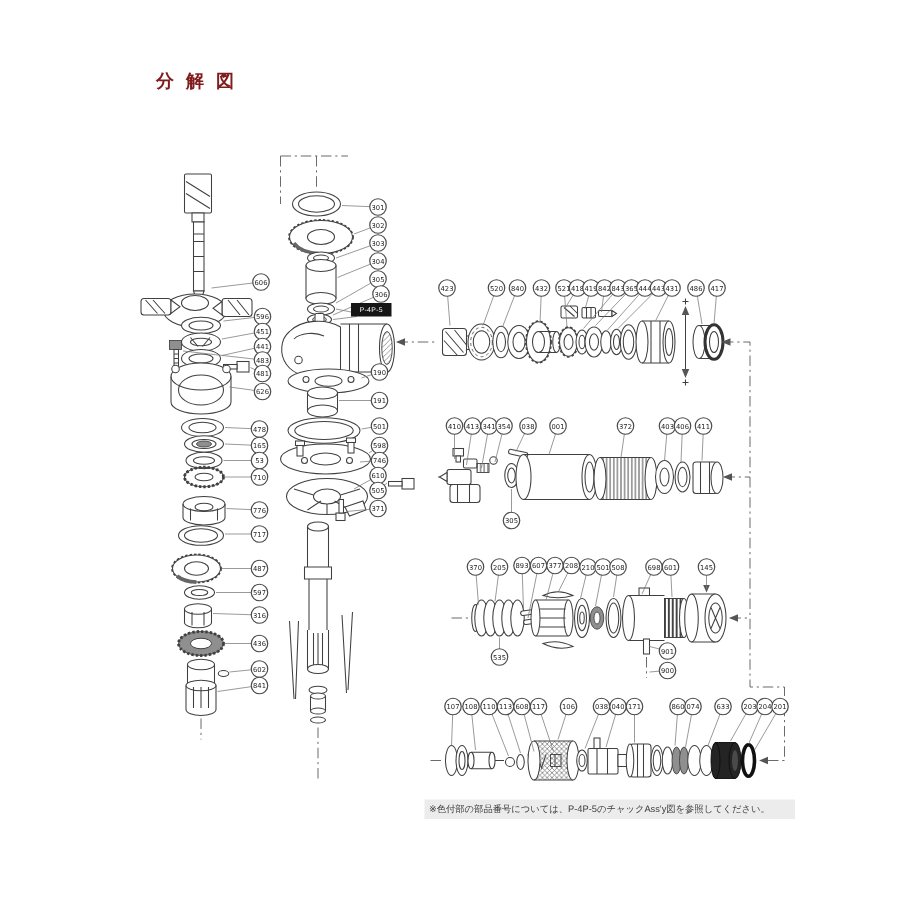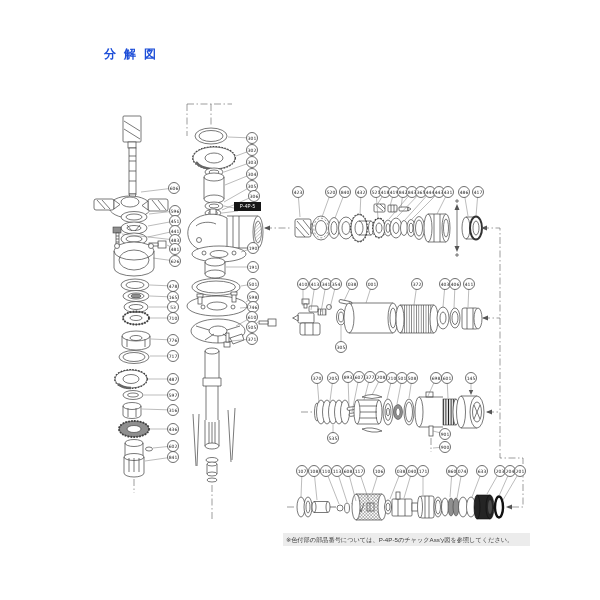--- a/index.html
+++ b/index.html
@@ -1,19 +1,19 @@
 <!DOCTYPE html>
 <html><head>
 <meta charset="utf-8">
 <style>
   html,body{margin:0;padding:0;background:#fff;}
   .stage{position:relative;width:600px;height:600px;background:#fff;overflow:hidden;
          font-family:"Liberation Sans","DejaVu Sans",sans-serif;}
   .page-title{position:absolute;left:104px;top:46px;font-size:12px;font-weight:bold;
-              letter-spacing:8px;color:#1d4ed8;}
+              letter-spacing:8px;color:#7f1d1d;}
   .footnote{position:absolute;left:283px;top:533px;width:244px;height:13px;line-height:13px;
             background:#ececec;color:#3a3a3a;font-size:6.2px;padding-left:3px;white-space:nowrap;overflow:hidden;}
   .ref-label{position:absolute;left:234px;top:202px;width:27px;height:9px;line-height:9px;
              background:#161616;color:#fff;font-size:4.6px;text-align:center;letter-spacing:.2px;}
   svg{position:absolute;left:0;top:0;}
   .s{fill:none;stroke:#404040;stroke-width:.7;}
   .f{fill:#fff;stroke:#404040;stroke-width:.7;}
   .g{fill:#8f8f8f;stroke:#3a3a3a;stroke-width:.55;}
   .k{fill:#242424;stroke:#0d0d0d;stroke-width:.6;}
   .th{fill:none;stroke:#404040;stroke-width:1.9;stroke-dasharray:1.6 1.3;}

